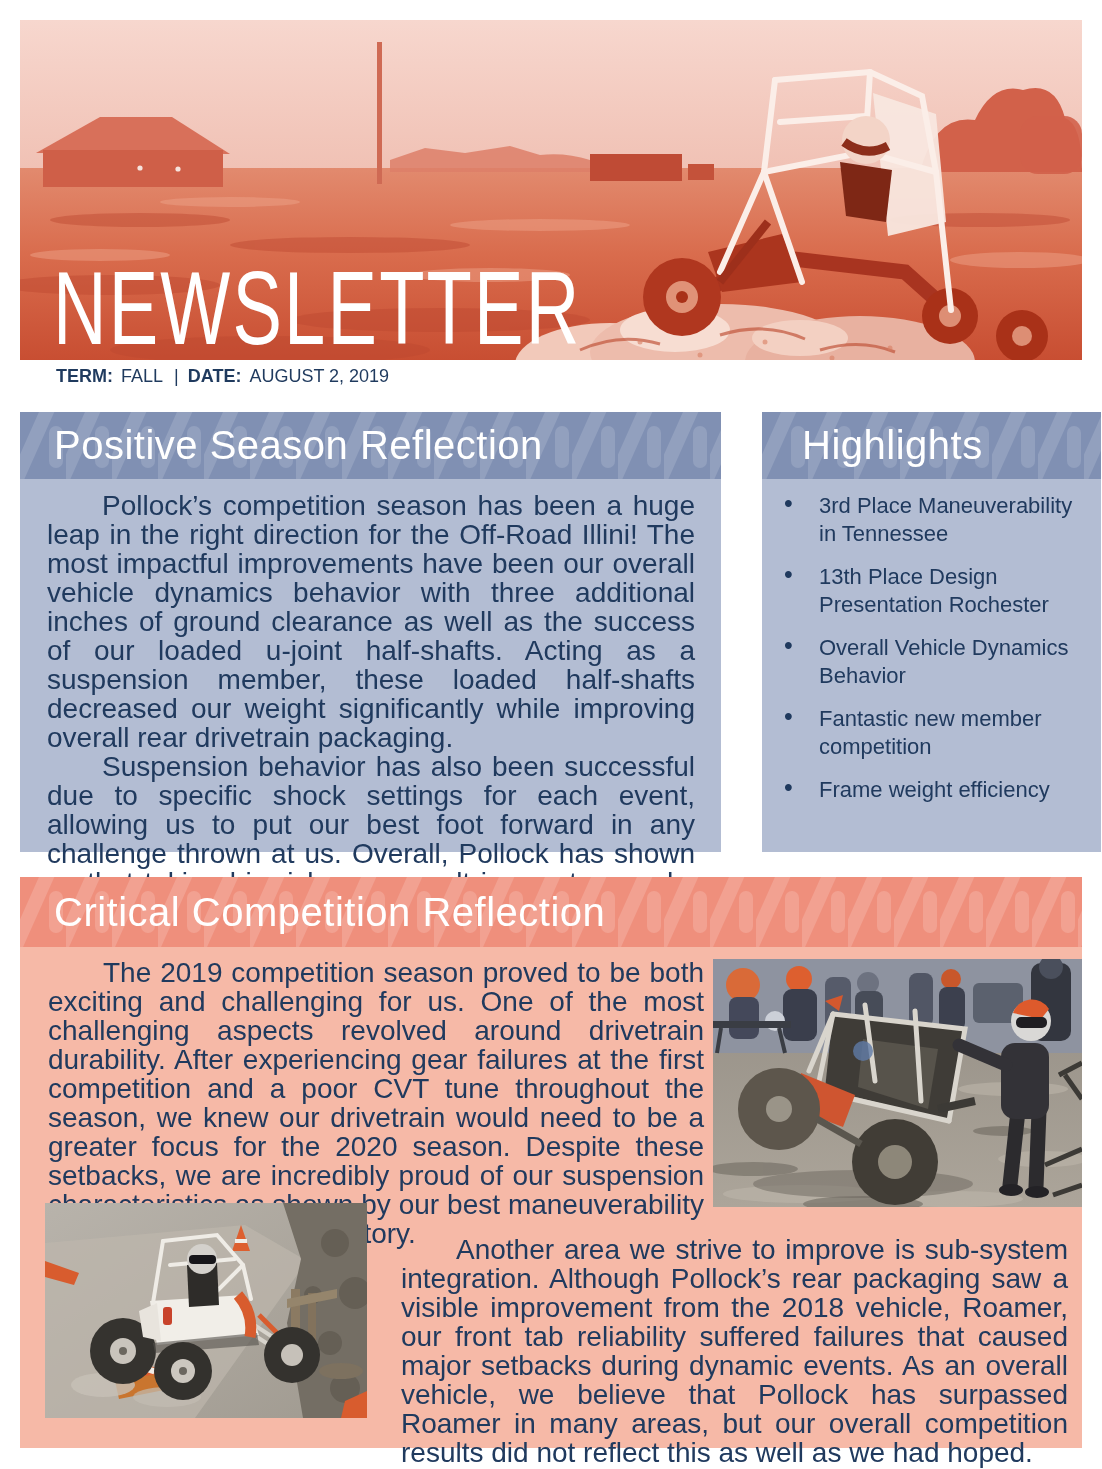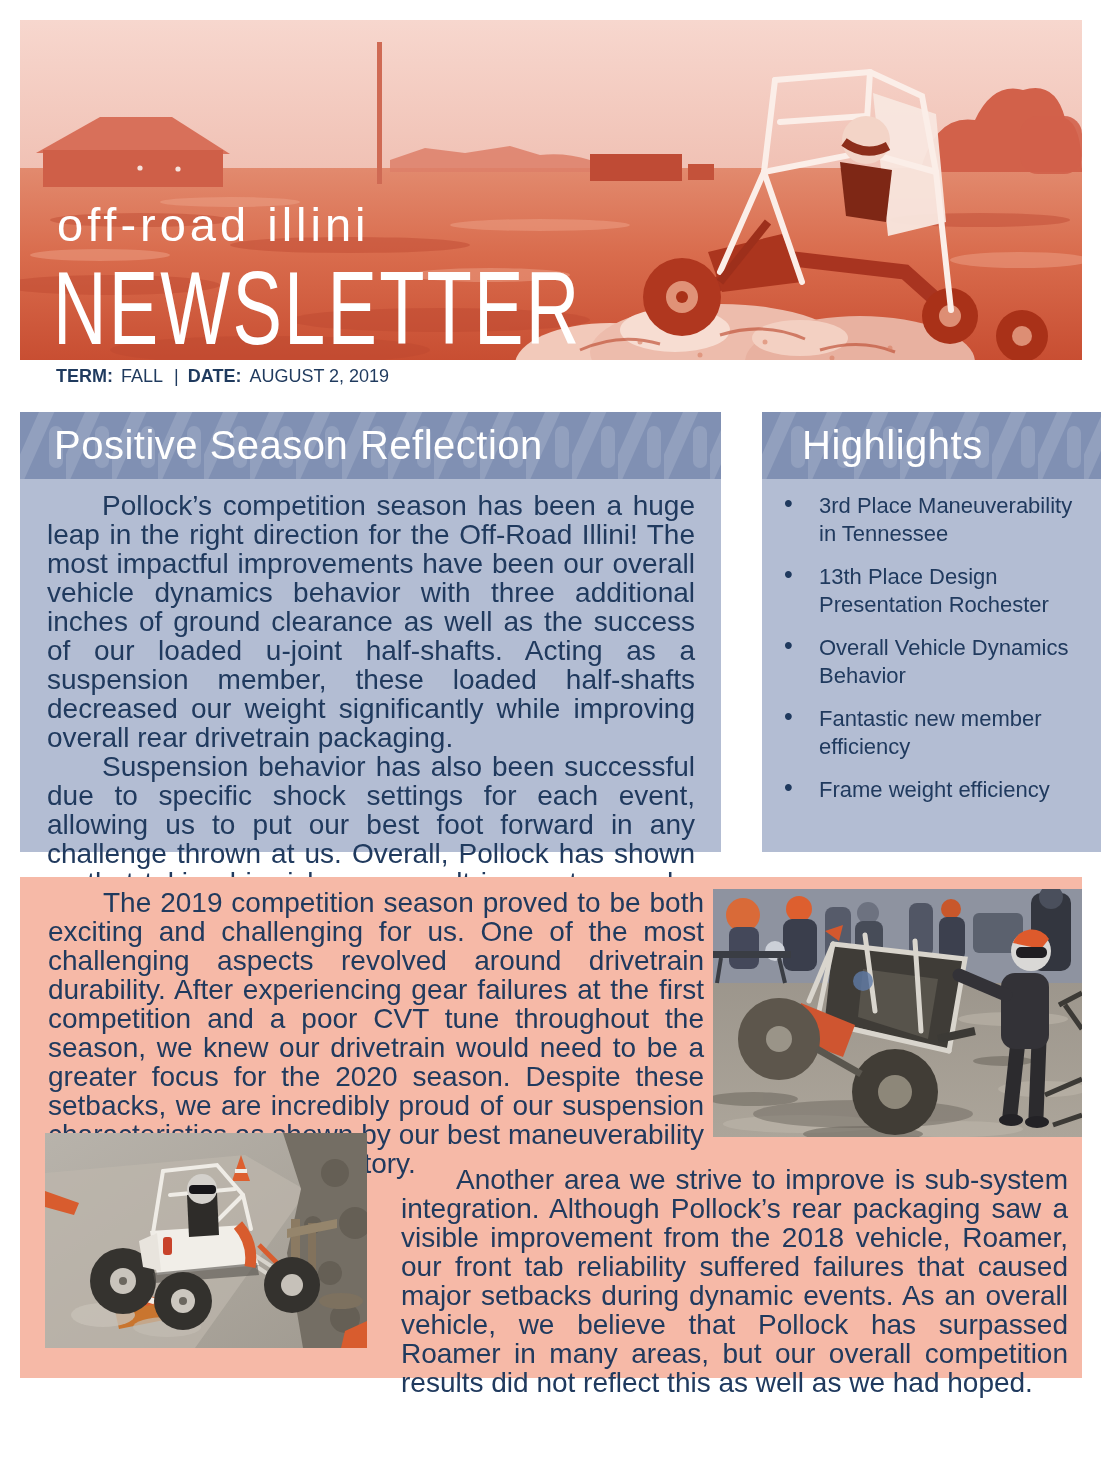--- a/index.html
+++ b/index.html
@@ -141,21 +141,20 @@
           <path d="M744,152 L700,252 M916,152 L931,290"></path>
           <path d="M760,102 L846,96"></path>
           <path d="M744,152 L782,262"></path>
         </g>
         <circle cx="846" cy="120" r="24" fill="#f3d4c7"></circle>
         <path d="M824,122 q22,16 44,4" stroke="#8c2d1a" stroke-width="9" fill="none"></path>
         <path d="M820,142 L872,150 L866,202 L826,196 Z" fill="#7e2715"></path>
         <path d="M700,262 L748,202" stroke="#9d2f1b" stroke-width="8"></path>
       </g>
     </svg>
-    <div class="hero-t1">off-road illini</div>
     <div class="hero-t2">NEWSLETTER</div>
   </div>
 
   <div class="meta">
     <span class="lbl">TERM:</span><span class="val">FALL</span><span class="sep">|</span><span class="lbl">DATE:</span><span class="val">AUGUST 2, 2019</span>
   </div>
 
   <section class="panel blue" id="positive">
     <div class="panel-head">
       <svg class="tread-svg" width="701" height="67">
@@ -190,27 +189,41 @@
         </defs>
         <rect width="339" height="67" fill="url(#tp2)"></rect>
       </svg>
       <div class="title">Highlights</div>
     </div>
     <div class="panel-body">
       <ul class="hl">
         <li><span class="dot">•</span><span>3rd Place Maneuverability in Tennessee</span></li>
         <li><span class="dot">•</span><span>13th Place Design Presentation Rochester</span></li>
         <li><span class="dot">•</span><span>Overall Vehicle Dynamics Behavior</span></li>
-        <li><span class="dot">•</span><span>Fantastic new member efficiency</span></li>
+        <li><span class="dot">•</span><span>Fantastic new member competition</span></li>
         <li><span class="dot">•</span><span>Frame weight efficiency</span></li>
       </ul>
     </div>
   </section>
 
   <section class="panel salmon" id="critical">
+    <div class="panel-head">
+      <svg class="tread-svg" width="1062" height="70">
+        <defs>
+          <pattern id="tp3" width="46" height="70" patternUnits="userSpaceOnUse">
+            <g stroke="#ffffff" stroke-opacity="0.16" fill="none" stroke-linecap="round">
+              <path d="M-10 82 L32 -12" stroke-width="14"></path>
+              <path d="M36 21 L36 49" stroke-width="14"></path>
+            </g>
+          </pattern>
+        </defs>
+        <rect width="1062" height="70" fill="url(#tp3)"></rect>
+      </svg>
+      <div class="title">Critical Competition Reflection</div>
+    </div>
     <div class="panel-body">
 
       <p class="justified" id="crit-p1">The 2019 competition season proved to be both exciting and challenging for us. One of the most challenging aspects revolved around drivetrain durability. After experiencing gear failures at the first competition and a poor CVT tune throughout the season, we knew our drivetrain would need to be a greater focus for the 2020 season. Despite these setbacks, we are incredibly proud of our suspension characteristics as shown by our best maneuverability finish in Off-Road Illini history.</p>
 
       <div class="photo" id="photo-muddy">
         <svg width="369" height="248" viewBox="0 0 369 248" preserveAspectRatio="none">
           <defs>
             <linearGradient id="mud" x1="0" y1="0" x2="0" y2="1">
               <stop offset="0" stop-color="#938d84"></stop>
                 <stop offset="1" stop-color="#aca59a"></stop>

